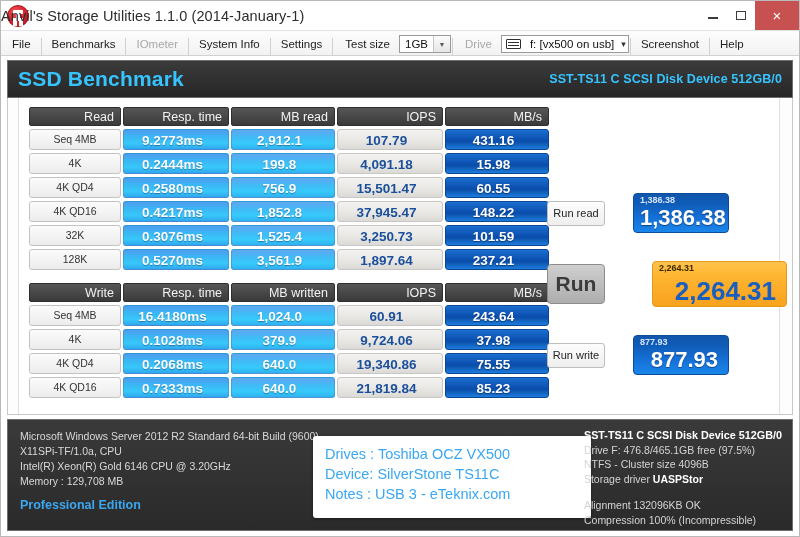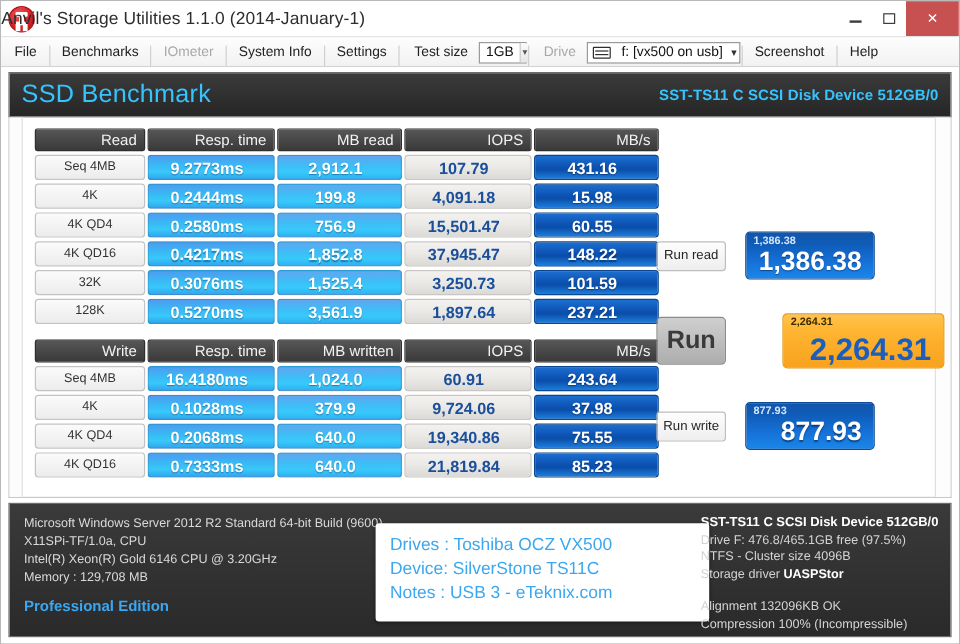--- a/index.html
+++ b/index.html
@@ -69,21 +69,21 @@
     height:18px;border:1px solid #9a9a9a;background:#fff;display:flex;align-items:center;
     font-size:11.5px;color:#111;box-sizing:border-box;
   }
   .combo .val{padding:0 5px;white-space:nowrap;line-height:16px;}
   .combo .arrow{
     margin-left:auto;width:16px;height:16px;
     background:linear-gradient(#fbfbfb,#e6e6e6);
     border-left:1px solid #c6c6c6;
     display:flex;align-items:center;justify-content:center;color:#5a5a5a;font-size:7px;
   }
-  .tsize-combo{width:40px;}
+  .tsize-combo{width:52px;}
   .drive-combo{width:128px;border:1px solid #9a9a9a;}
   .drive-combo .arrow{background:none;border-left:none;color:#333;font-size:9px;}
   .drive-glyph{
     width:15px;height:10px;border:1.4px solid #2e2e2e;border-radius:1px;margin:0 4px 0 4px;
     box-sizing:border-box;position:relative;background:#fff;flex:0 0 auto;
   }
   .drive-glyph:after{content:"";position:absolute;left:1px;right:1px;top:2px;height:1.3px;
     background:#2e2e2e;box-shadow:0 3px 0 0 #2e2e2e;}
   
   .content{
@@ -92,21 +92,21 @@
     display:flex;flex-direction:column;
   }
   .band{
     height:38px;flex:0 0 38px;
     background:linear-gradient(#3b3b3b,#262626);
     border:1px solid #6d6d6d;
     display:flex;align-items:center;justify-content:space-between;
     padding:0 10px;box-sizing:border-box;
   }
   .band-title{
-    color:#36c4ff;font-size:21px;font-weight:400;letter-spacing:.2px;
+    color:#36c4ff;font-size:21px;font-weight:700;letter-spacing:.2px;
   }
   .band-device{
     color:#36c4ff;font-size:12.5px;font-weight:bold;letter-spacing:.1px;
   }
   
   .body{
     flex:1 1 auto;background:#fff;border:1px solid #c8c8c8;border-top:none;
     position:relative;display:flex;box-sizing:border-box;
   }
   .left-rail{width:10px;border-right:1px solid #e0e0e0;background:#fdfdfd;flex:0 0 10px;}
@@ -179,23 +179,24 @@
     position:relative;border-radius:4px;box-sizing:border-box;
     padding:1px 10px 0 6px;
   }
   .scorebox .small{
     position:absolute;left:6px;top:1px;font-size:9px;font-weight:bold;line-height:10px;
   }
   .scorebox .big{
     text-align:right;font-size:22px;font-weight:bold;line-height:1;
   }
   .scorebox.blue{
-    width:108px;height:40px;
+    width:96px;height:40px;
     background:linear-gradient(to bottom,#1156ab 0%,#0f5cb8 25%,#1570d6 62%,#1a86ea 100%);
     border:1px solid #0b4b99;
+    margin-left:12px;
   }
   .scorebox.blue .small{color:#d5e6fb;}
   .scorebox.blue .big{color:#ffffff;padding-top:12px;text-shadow:0 1px 1px rgba(0,20,60,.5);}
   .scorebox.orange{
     width:135px;height:46px;margin-left:47px;
     background:linear-gradient(to bottom,#ffc34d 0%,#ffb733 28%,#fcae2a 55%,#f9a21e 100%);
     border:1px solid #e09a1c;
   }
   .scorebox.orange .small{color:#3a2a00;}
   .scorebox.orange .big{color:#1a5fbf;font-size:26px;padding-top:15px;}

